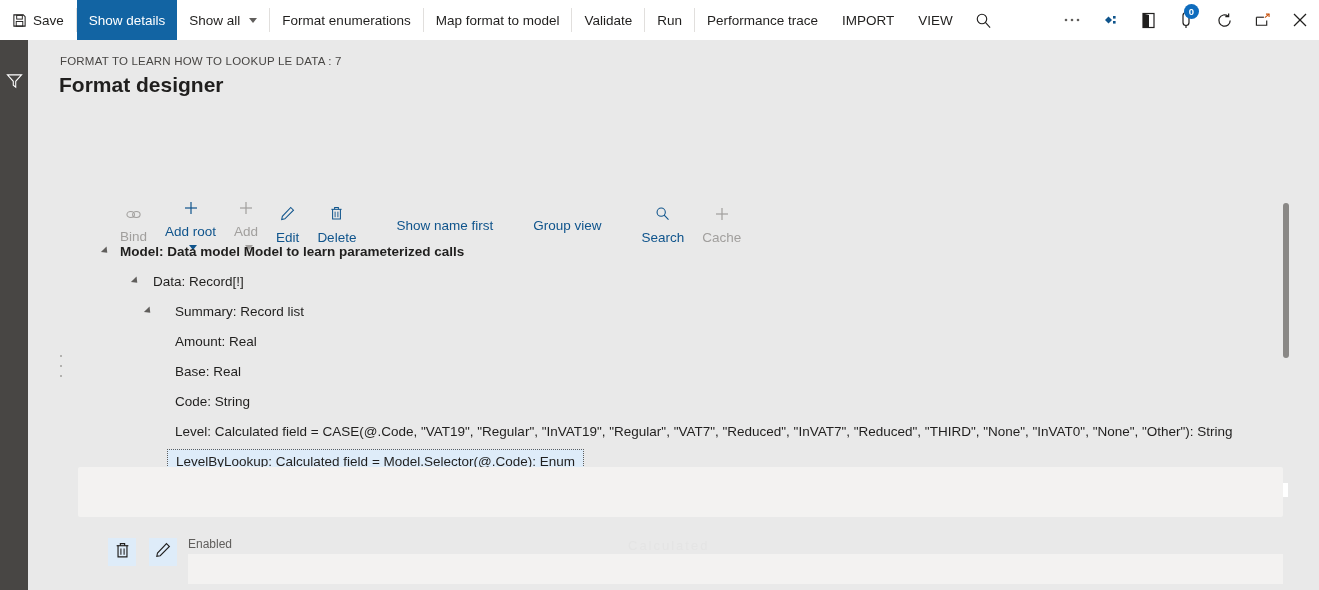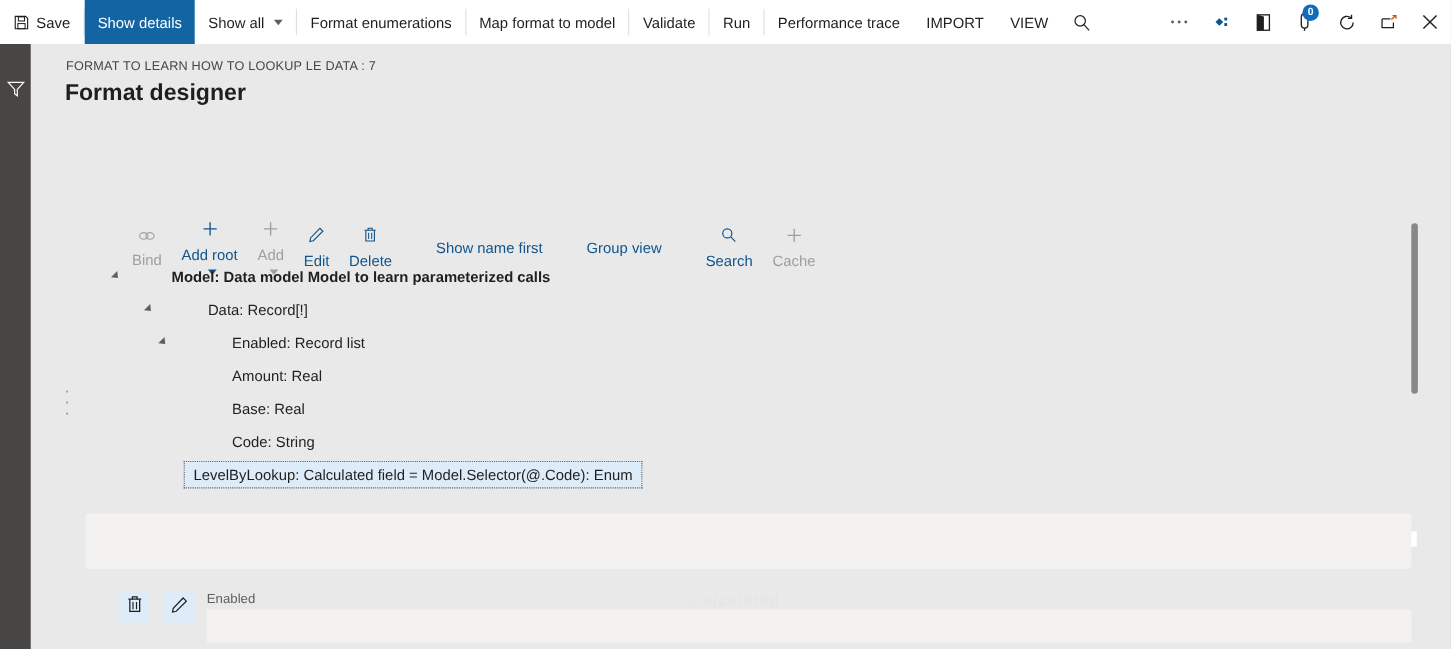--- a/index.html
+++ b/index.html
@@ -99,21 +99,21 @@
     position: absolute; width: 12px; height: 12px;
     display: flex; align-items: center; justify-content: center;
   }
   .node .twisty i {
     display: block; width: 0; height: 0;
     border-left: 5px solid #605e5c;
     border-top: 4px solid transparent;
     border-bottom: 4px solid transparent;
     transform: rotate(45deg);
   }
-  .node .lbl { display: inline-block; margin-left: 36px; }
+  .node .lbl { display: inline-block; }
   .node.bold .lbl { font-weight: bold; }
   .node.selected .lbl {
     background: #deecf9; border: 1px dotted #605e5c;
     padding: 4px 8px; margin-left: -8px; text-align: center;
   }
 
   
   .vscroll {
     position: absolute; left: 1252px; top: 160px; width: 12px; height: 200px;
   }
@@ -422,35 +422,38 @@
         <span class="twisty" style="left:41px">
             <i></i>
           </span>
         <span class="lbl">Data: Record[!]</span>
       </div>
 
       <div class="node" style="padding-left:87px">
         <span class="twisty" style="left:54px">
             <i></i>
           </span>
-        <span class="lbl">Enabled: Record list</span>
+        <span class="lbl">Summary: Record list</span>
       </div>
 
       <div class="node" style="padding-left:87px">
         <span class="lbl">Amount: Real</span>
       </div>
 
       <div class="node" style="padding-left:87px">
         <span class="lbl">Base: Real</span>
       </div>
 
       <div class="node" style="padding-left:87px">
         <span class="lbl">Code: String</span>
       </div>
 
+      <div class="node" style="padding-left:87px">
+        <span class="lbl">Level: Calculated field = CASE(@.Code, "VAT19", "Regular", "InVAT19", "Regular", "VAT7", "Reduced", "InVAT7", "Reduced", "THIRD", "None", "InVAT0", "None", "Other"): String</span>
+      </div>
 
       <div class="node selected" style="padding-left:87px">
         <span class="lbl">LevelByLookup: Calculated field = Model.Selector(@.Code): Enum</span>
       </div>
     </div>
 
     <div class="vscroll">
       <div class="vthumb"></div>
     </div>
     <div class="white-nub"></div>

